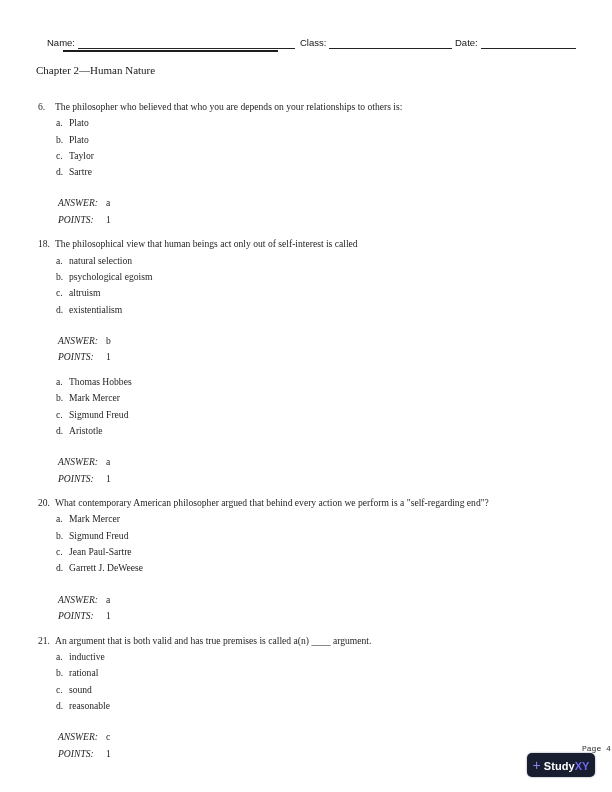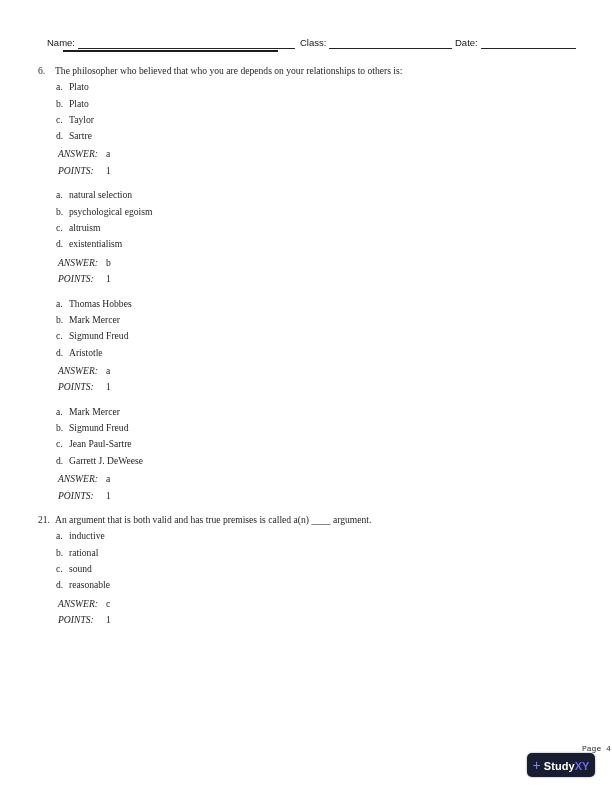--- a/index.html
+++ b/index.html
@@ -28,21 +28,21 @@
   .content { position:absolute; left:36px; top:63px; width:540px; font-size:9.6px; }
   .doc-title { font-size:11px; font-weight:normal; line-height:14px; margin:0 0 22px 0; color:#181818; }
 
   .question { margin-bottom:8px; }
   .q-line { display:flex; line-height:16.3px; }
   .qnum  { flex:0 0 19px; padding-left:2px; }
   .qtext { flex:1; }
   .opt { display:flex; margin-left:20px; line-height:16.3px; }
   .opt-label { flex:0 0 13px; }
   .opt-text  { flex:1; }
-  .ans-block { margin:2px 0 0 22px; }
+  .ans-block { margin:15px 0 0 22px; }
   .ans-row { display:flex; line-height:16.5px; }
   .ans-label { font-style:italic; flex:0 0 48px; }
 
   
   .footer-page {
     position:absolute; left:575px; top:744px;
     font-size:8px; color:#2e2e2e; font-family:Liberation Mono, monospace;padding-left:7px;
   }
   .brand-badge {
     position:absolute; left:527px; top:753px; width:68px; height:24px;
@@ -70,20 +70,21 @@
       <span class="hblank"></span>
     </div>
     <div class="hfield f-date">
       <span class="hlabel">Date:</span>
       <span class="hblank"></span>
     </div>
   </div>
   <div class="artifact-line"></div>
 
   <div class="content">
+    <h1 class="doc-title">Chapter 2—Human Nature</h1>
 
     <div class="question">
       <div class="q-line">
         <span class="qnum">6.</span>
         <span class="qtext">The philosopher who believed that who you are depends on your relationships to others is:</span>
       </div>
       <div class="opt">
           <span class="opt-label">a.</span>
           <span class="opt-text">Plato</span>
         </div>
@@ -105,20 +106,24 @@
             <span class="ans-value">a</span>
           </div>
         <div class="ans-row">
             <span class="ans-label">POINTS:</span>
             <span class="ans-value">1</span>
           </div>
       </div>
     </div>
 
     <div class="question">
+      <div class="q-line">
+        <span class="qnum">18.</span>
+        <span class="qtext">The philosophical view that human beings act only out of self-interest is called</span>
+      </div>
       <div class="opt">
           <span class="opt-label">a.</span>
           <span class="opt-text">natural selection</span>
         </div>
       <div class="opt">
           <span class="opt-label">b.</span>
           <span class="opt-text">psychological egoism</span>
         </div>
       <div class="opt">
           <span class="opt-label">c.</span>
@@ -163,20 +168,24 @@
             <span class="ans-value">a</span>
           </div>
         <div class="ans-row">
             <span class="ans-label">POINTS:</span>
             <span class="ans-value">1</span>
           </div>
       </div>
     </div>
 
     <div class="question">
+      <div class="q-line">
+        <span class="qnum">20.</span>
+        <span class="qtext">What contemporary American philosopher argued that behind every action we perform is a "self-regarding end"?</span>
+      </div>
       <div class="opt">
           <span class="opt-label">a.</span>
           <span class="opt-text">Mark Mercer</span>
         </div>
       <div class="opt">
           <span class="opt-label">b.</span>
           <span class="opt-text">Sigmund Freud</span>
         </div>
       <div class="opt">
           <span class="opt-label">c.</span>

